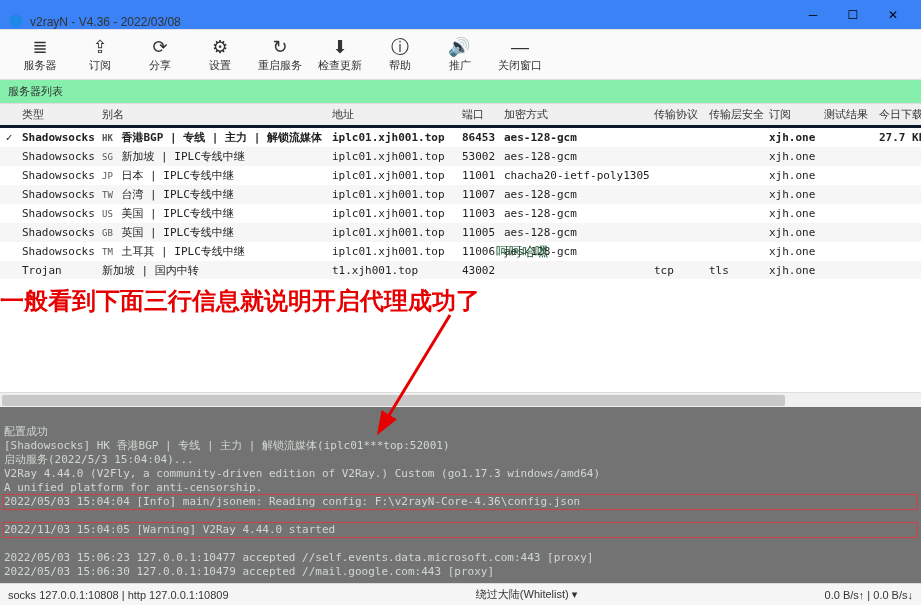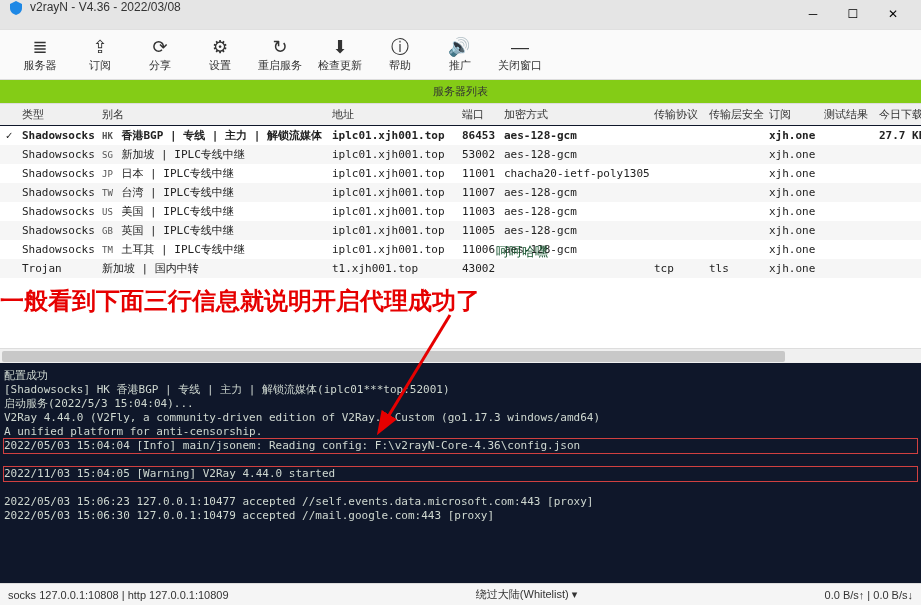--- a/index.html
+++ b/index.html
@@ -1,39 +1,39 @@
 <!DOCTYPE html>
 <html><head>
 <meta charset="utf-8">
 <style>
 * { margin: 0; padding: 0; box-sizing: border-box; }
 body { font-family: "Microsoft YaHei", sans-serif; font-size: 12px; background: #fff; width: 921px; height: 605px; overflow: hidden; position: relative; }
-.titlebar { height: 30px; display: flex; align-items: flex-start; padding: 0 8px; background: #e5e5e5; border-bottom: 1px solid #e0e0e0; }
+.titlebar { height: 30px; display: flex; align-items: flex-end; padding: 0 8px; background: #3b82f6; border-bottom: 1px solid #e0e0e0; }
 .titlebar-icon { width: 16px; height: 16px; margin-right: 6px; color: #1e88e5; }
 .titlebar-title { flex: 1; font-size: 12px; color: #333; }
 .titlebar-controls { display: flex; gap: 0; }
 .titlebar-btn { width: 40px; height: 28px; display: flex; align-items: center; justify-content: center; cursor: pointer; }
 .toolbar { height: 50px; display: flex; align-items: center; padding: 4px 10px; gap: 0; border-bottom: 1px solid #ddd; background: #fafafa; }
 .toolbar-item { display: flex; flex-direction: column; align-items: center; justify-content: center; width: 60px; height: 48px; cursor: pointer; font-size: 11px; color: #333; }
 .toolbar-icon { font-size: 18px; height: 22px; display: flex; align-items: center; }
-.section-header { padding: 4px 8px; font-size: 11px; color: #333; background: #84cc16; border-bottom: 1px solid #ddd; text-align: center; }
+.section-header { padding: 4px 8px; font-size: 11px; color: #333; background: #86efac; border-bottom: 1px solid #ddd; }
 .server-table { width: 100%; border-collapse: collapse; font-family: "Consolas","Microsoft YaHei",monospace; font-size: 11px; table-layout: fixed; }
-.server-table th { text-align: left; padding: 3px 4px; background: #f0f0f0; border-bottom: 1px solid #0f172a; font-weight: normal; color: #333; overflow: hidden; white-space: nowrap; }
+.server-table th { text-align: left; padding: 3px 4px; background: #f0f0f0; border-bottom: 3px solid #0f172a; font-weight: normal; color: #333; overflow: hidden; white-space: nowrap; }
 .server-table td { padding: 2px 4px; white-space: nowrap; overflow: hidden; color: #222; }
 .server-table tbody tr:nth-child(even) { background: #f6f6f6; }
 .server-table tbody tr.selected td { font-weight: bold; }
 .chk { width: 16px; text-align: center; }
 .flag { font-size: 9px; color: #555; margin-right: 2px; }
 .annotation { position: absolute; top: 285px; left: 0; width: 100%; text-align: left; font-size: 24px; font-weight: bold; color: #e60000; pointer-events: none; z-index: 10; }
 .watermark { position: absolute; top: 243px; left: 496px; color: #14532d; font-size: 13px; pointer-events: none; z-index: 9; }
 .arrow-svg { position: absolute; top: 310px; left: 350px; pointer-events: none; z-index: 10; }
 .scrollbar-h { height: 15px; background: #f0f0f0; border-top: 1px solid #ddd; position: relative; }
 .scrollbar-thumb { position: absolute; left: 2px; top: 2px; height: 11px; width: 85%; background: #c8c8c8; border-radius: 2px; }
 .info-header { padding: 4px 8px; font-size: 11px; color: #333; background: #f5f5f5; border-top: 1px solid #ddd; border-bottom: 1px solid #333; }
-.console { background: #0f172a; color: #cfd8d0; font-family: Consolas, monospace; font-size: 11px; padding: 6px 4px; height: 220px; overflow: hidden; line-height: 14px; white-space: pre; position: relative; }
+.console { background: #737373; color: #cfd8d0; font-family: Consolas, monospace; font-size: 11px; padding: 18px 4px; height: 176px; overflow: hidden; line-height: 14px; white-space: pre; position: relative; }
 .console .hl { outline: 1px solid #d04040; display: block; }
 .statusbar { height: 22px; background: #f5f5f5; border-top: 1px solid #ddd; display: flex; align-items: center; padding: 0 8px; font-size: 11px; color: #333; }
 .statusbar .gap { flex: 1; }
 .main-wrap { display: flex; flex-direction: column; height: 605px; }
 .server-area { height: 175px; overflow: hidden; }
 .spacer-mid { flex: 1; }
 </style>
 </head>
 <body>
 

